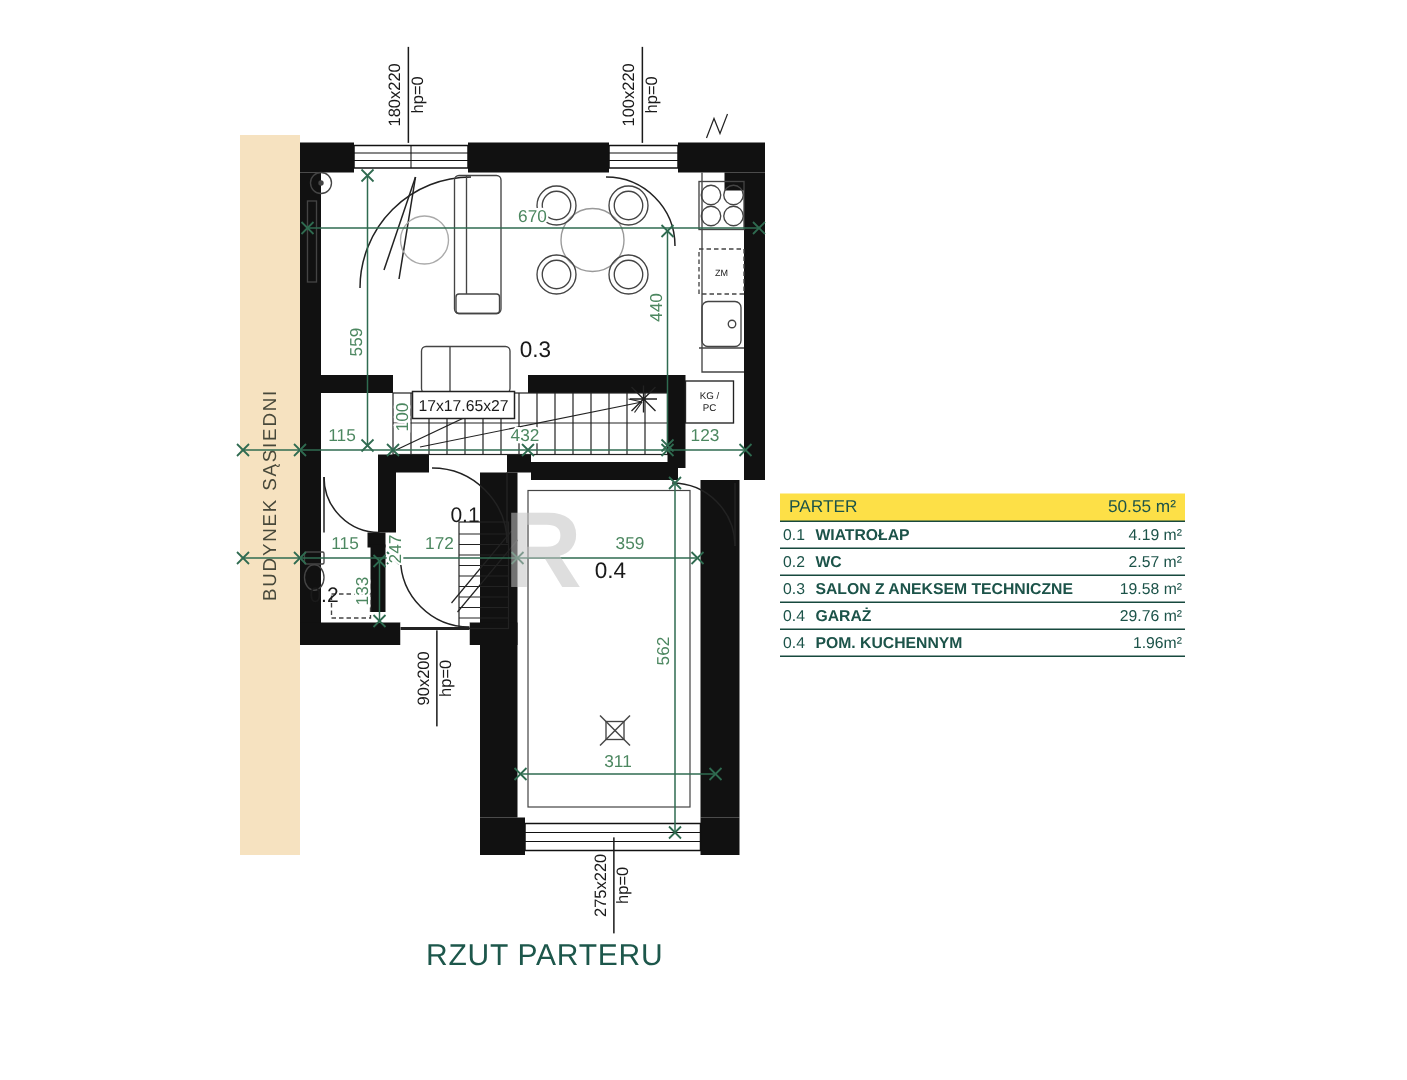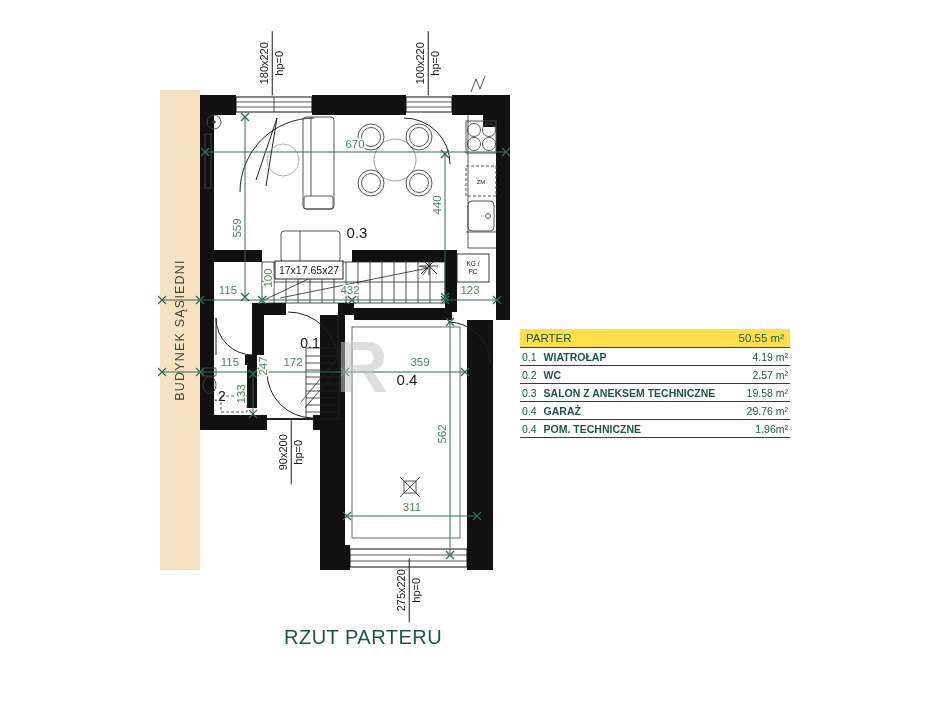--- a/index.html
+++ b/index.html
@@ -300,21 +300,21 @@
       <span class="lr-label">SALON Z ANEKSEM TECHNICZNE</span>
       <span class="lr-value">19.58 m²</span>
     </div>
     <div class="legend-row">
       <span class="lr-no">0.4</span>
       <span class="lr-label">GARAŻ</span>
       <span class="lr-value">29.76 m²</span>
     </div>
     <div class="legend-row">
       <span class="lr-no">0.4</span>
-      <span class="lr-label">POM. TECHNICZNE</span>
+      <span class="lr-label">POM. KUCHENNYM</span>
       <span class="lr-value">1.96m²</span>
     </div>
   </div>
 
   <div class="plan-title">RZUT PARTERU</div>
 
   <div class="watermark">
     <span class="wm-letter" style="left:336px;top:326px;">R</span>
   </div>
 

